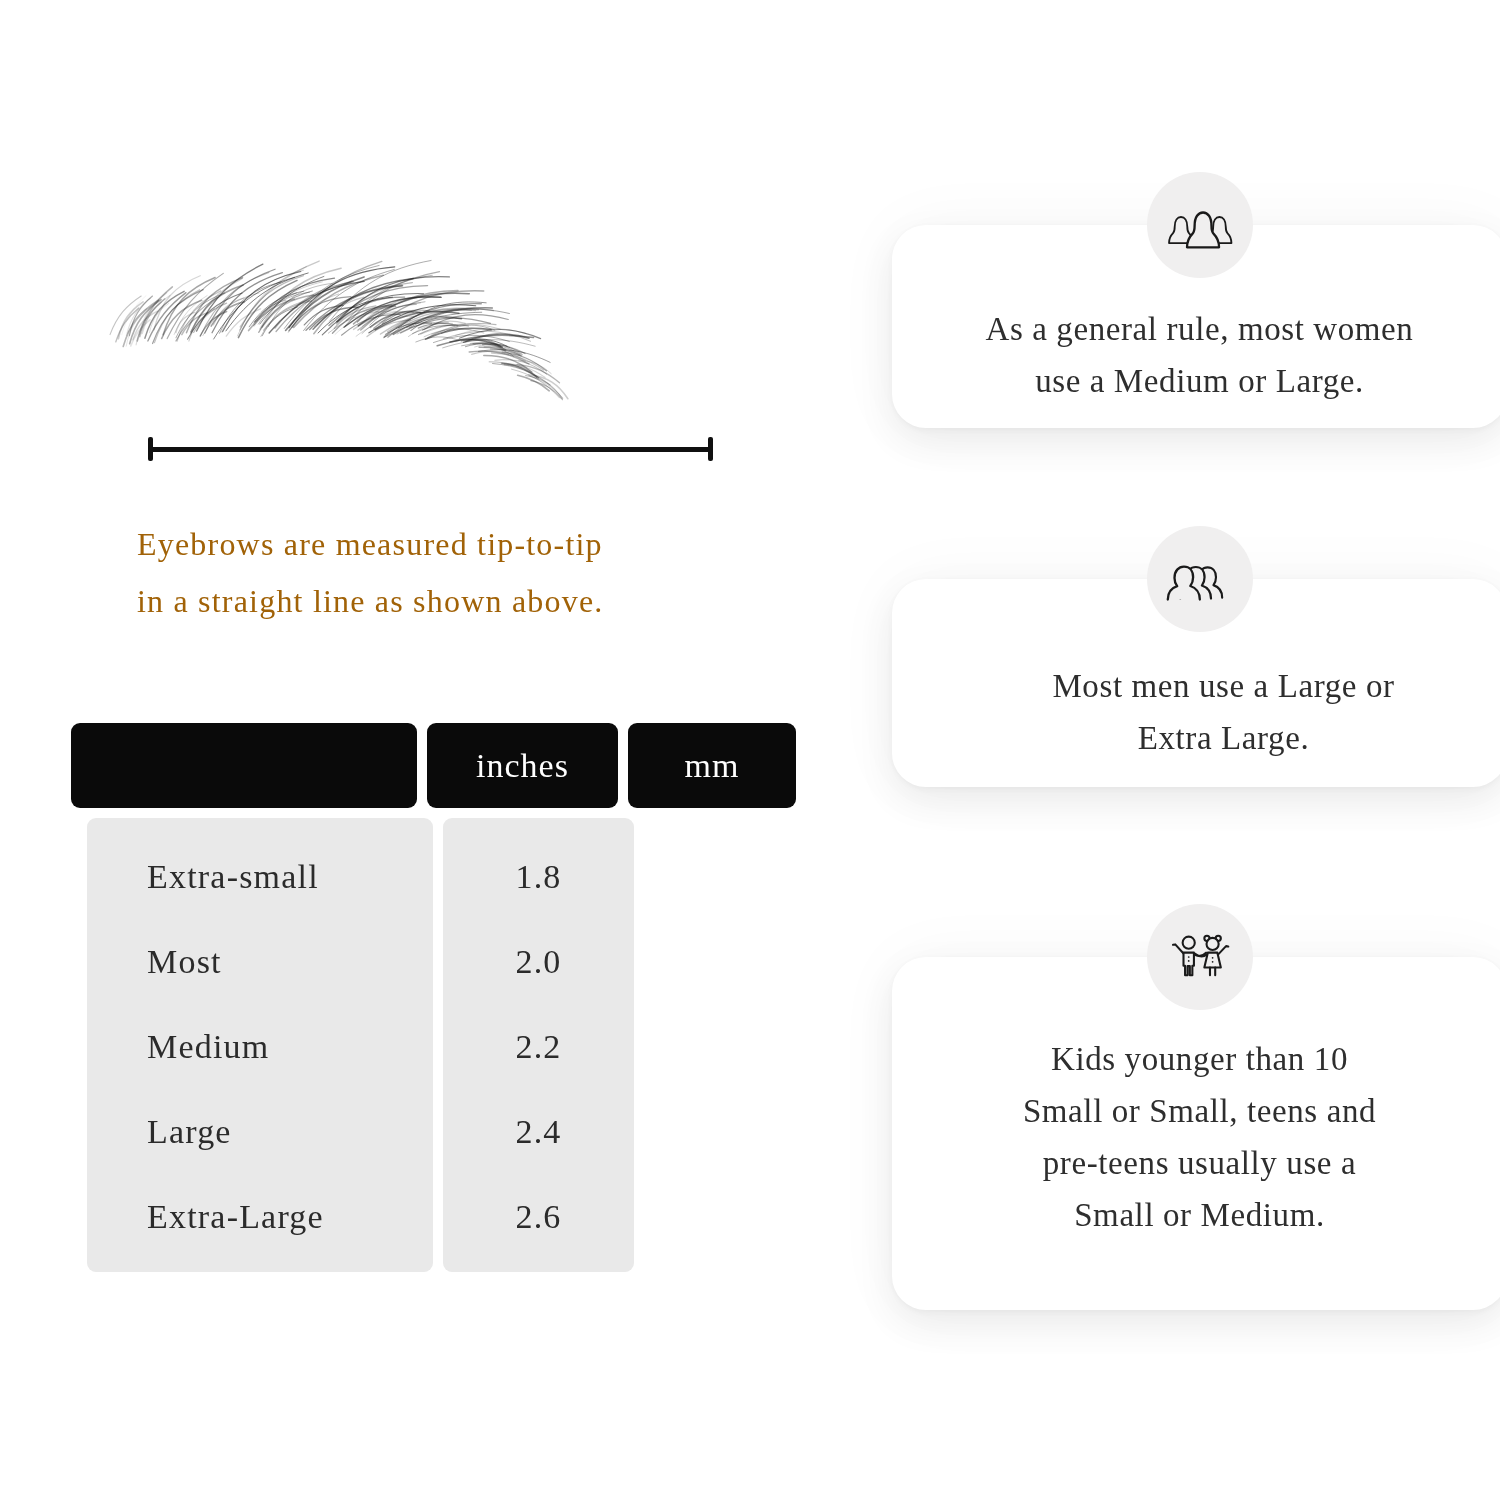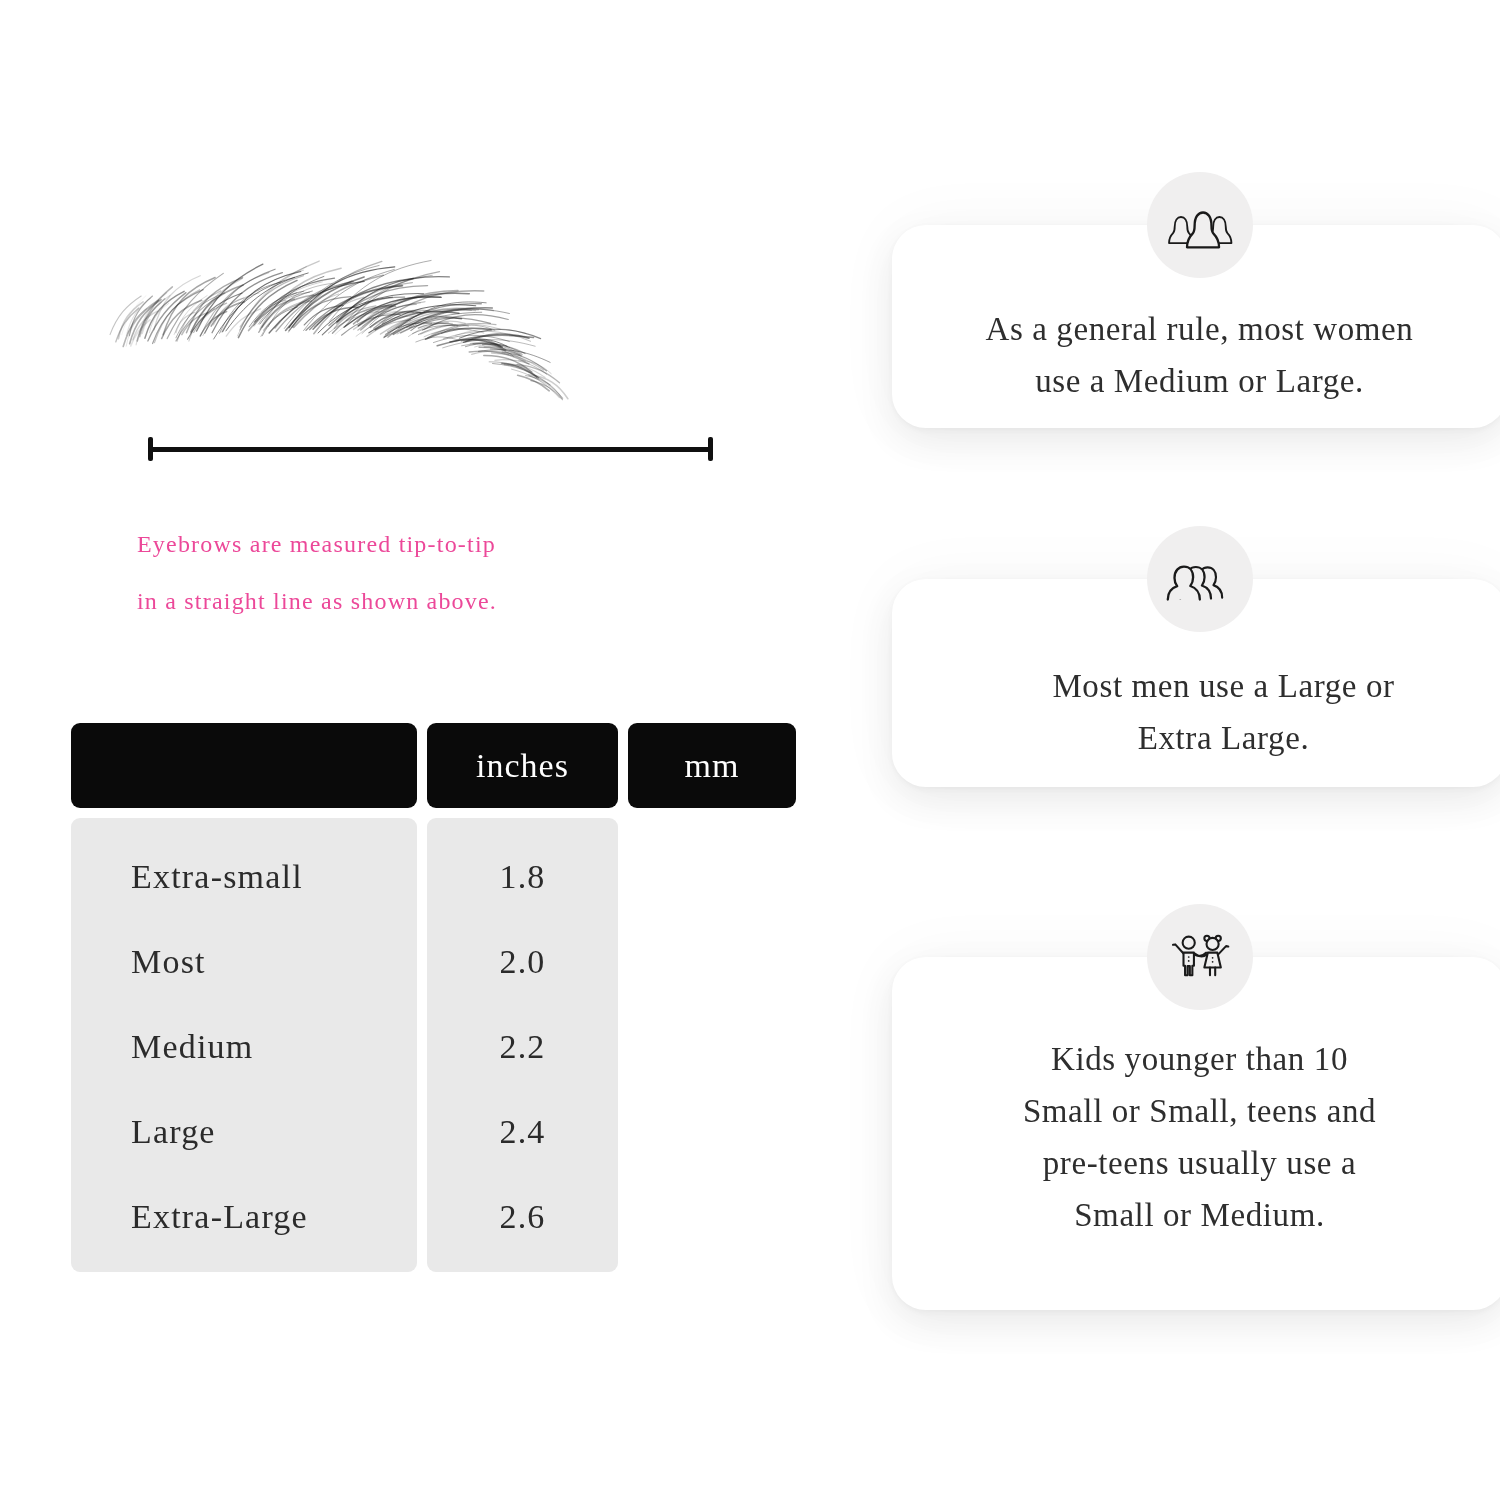--- a/index.html
+++ b/index.html
@@ -10,29 +10,29 @@
 
   
   .brow-svg{position:absolute;left:108px;top:218px;width:462px;height:186px;}
 
   .measure-line{position:absolute;left:148px;top:437px;width:565px;height:24px;}
   .measure-line .bar{position:absolute;left:0;right:0;top:10px;height:5px;background:#101010;border-radius:2px;}
   .measure-line .tick{position:absolute;top:0;width:5px;height:24px;background:#101010;border-radius:2px;}
   .measure-line .tick.left{left:0;}
   .measure-line .tick.right{right:0;}
 
-  .caption{position:absolute;left:137px;top:516px;font-size:24px;line-height:57px;
-    letter-spacing:1.2px;color:#ec4899;white-space:nowrap;}
+  .caption{position:absolute;left:137px;top:516px;font-size:32px;line-height:57px;
+    letter-spacing:1.2px;color:#a16207;white-space:nowrap;}
 
   
   .size-table{position:absolute;left:71px;top:723px;}
   .thead,.tbody{display:grid;grid-template-columns:346px 191px 168px;column-gap:10px;border-radius:19px;}
   .th{height:85px;background:#0a0a0a;border-radius:9px;color:#ffffff;
       display:flex;align-items:center;justify-content:center;font-size:34px;letter-spacing:1px;}
-  .tbody{margin-top:10px;}
+  .tbody{margin-top:10px;margin-left:16px;}
   .tcol{background:#e9e9e9;border-radius:9px;height:454px;box-sizing:border-box;
         padding:16px 0 12px;display:flex;flex-direction:column;}
   .trow{flex:1;display:flex;align-items:center;justify-content:center;
         font-size:34px;letter-spacing:1.2px;color:#2b2b2b;}
   .tcol.col-size .trow{justify-content:flex-start;padding-left:60px;}
 
   
   .card{position:absolute;left:892px;width:615px;background:#ffffff;border-radius:34px;
         box-shadow:0 2px 6px rgba(0,0,0,0.035), 0 14px 38px rgba(0,0,0,0.07), 0 0 70px rgba(0,0,0,0.035);}
   .card-women{top:225px;height:203px;}

